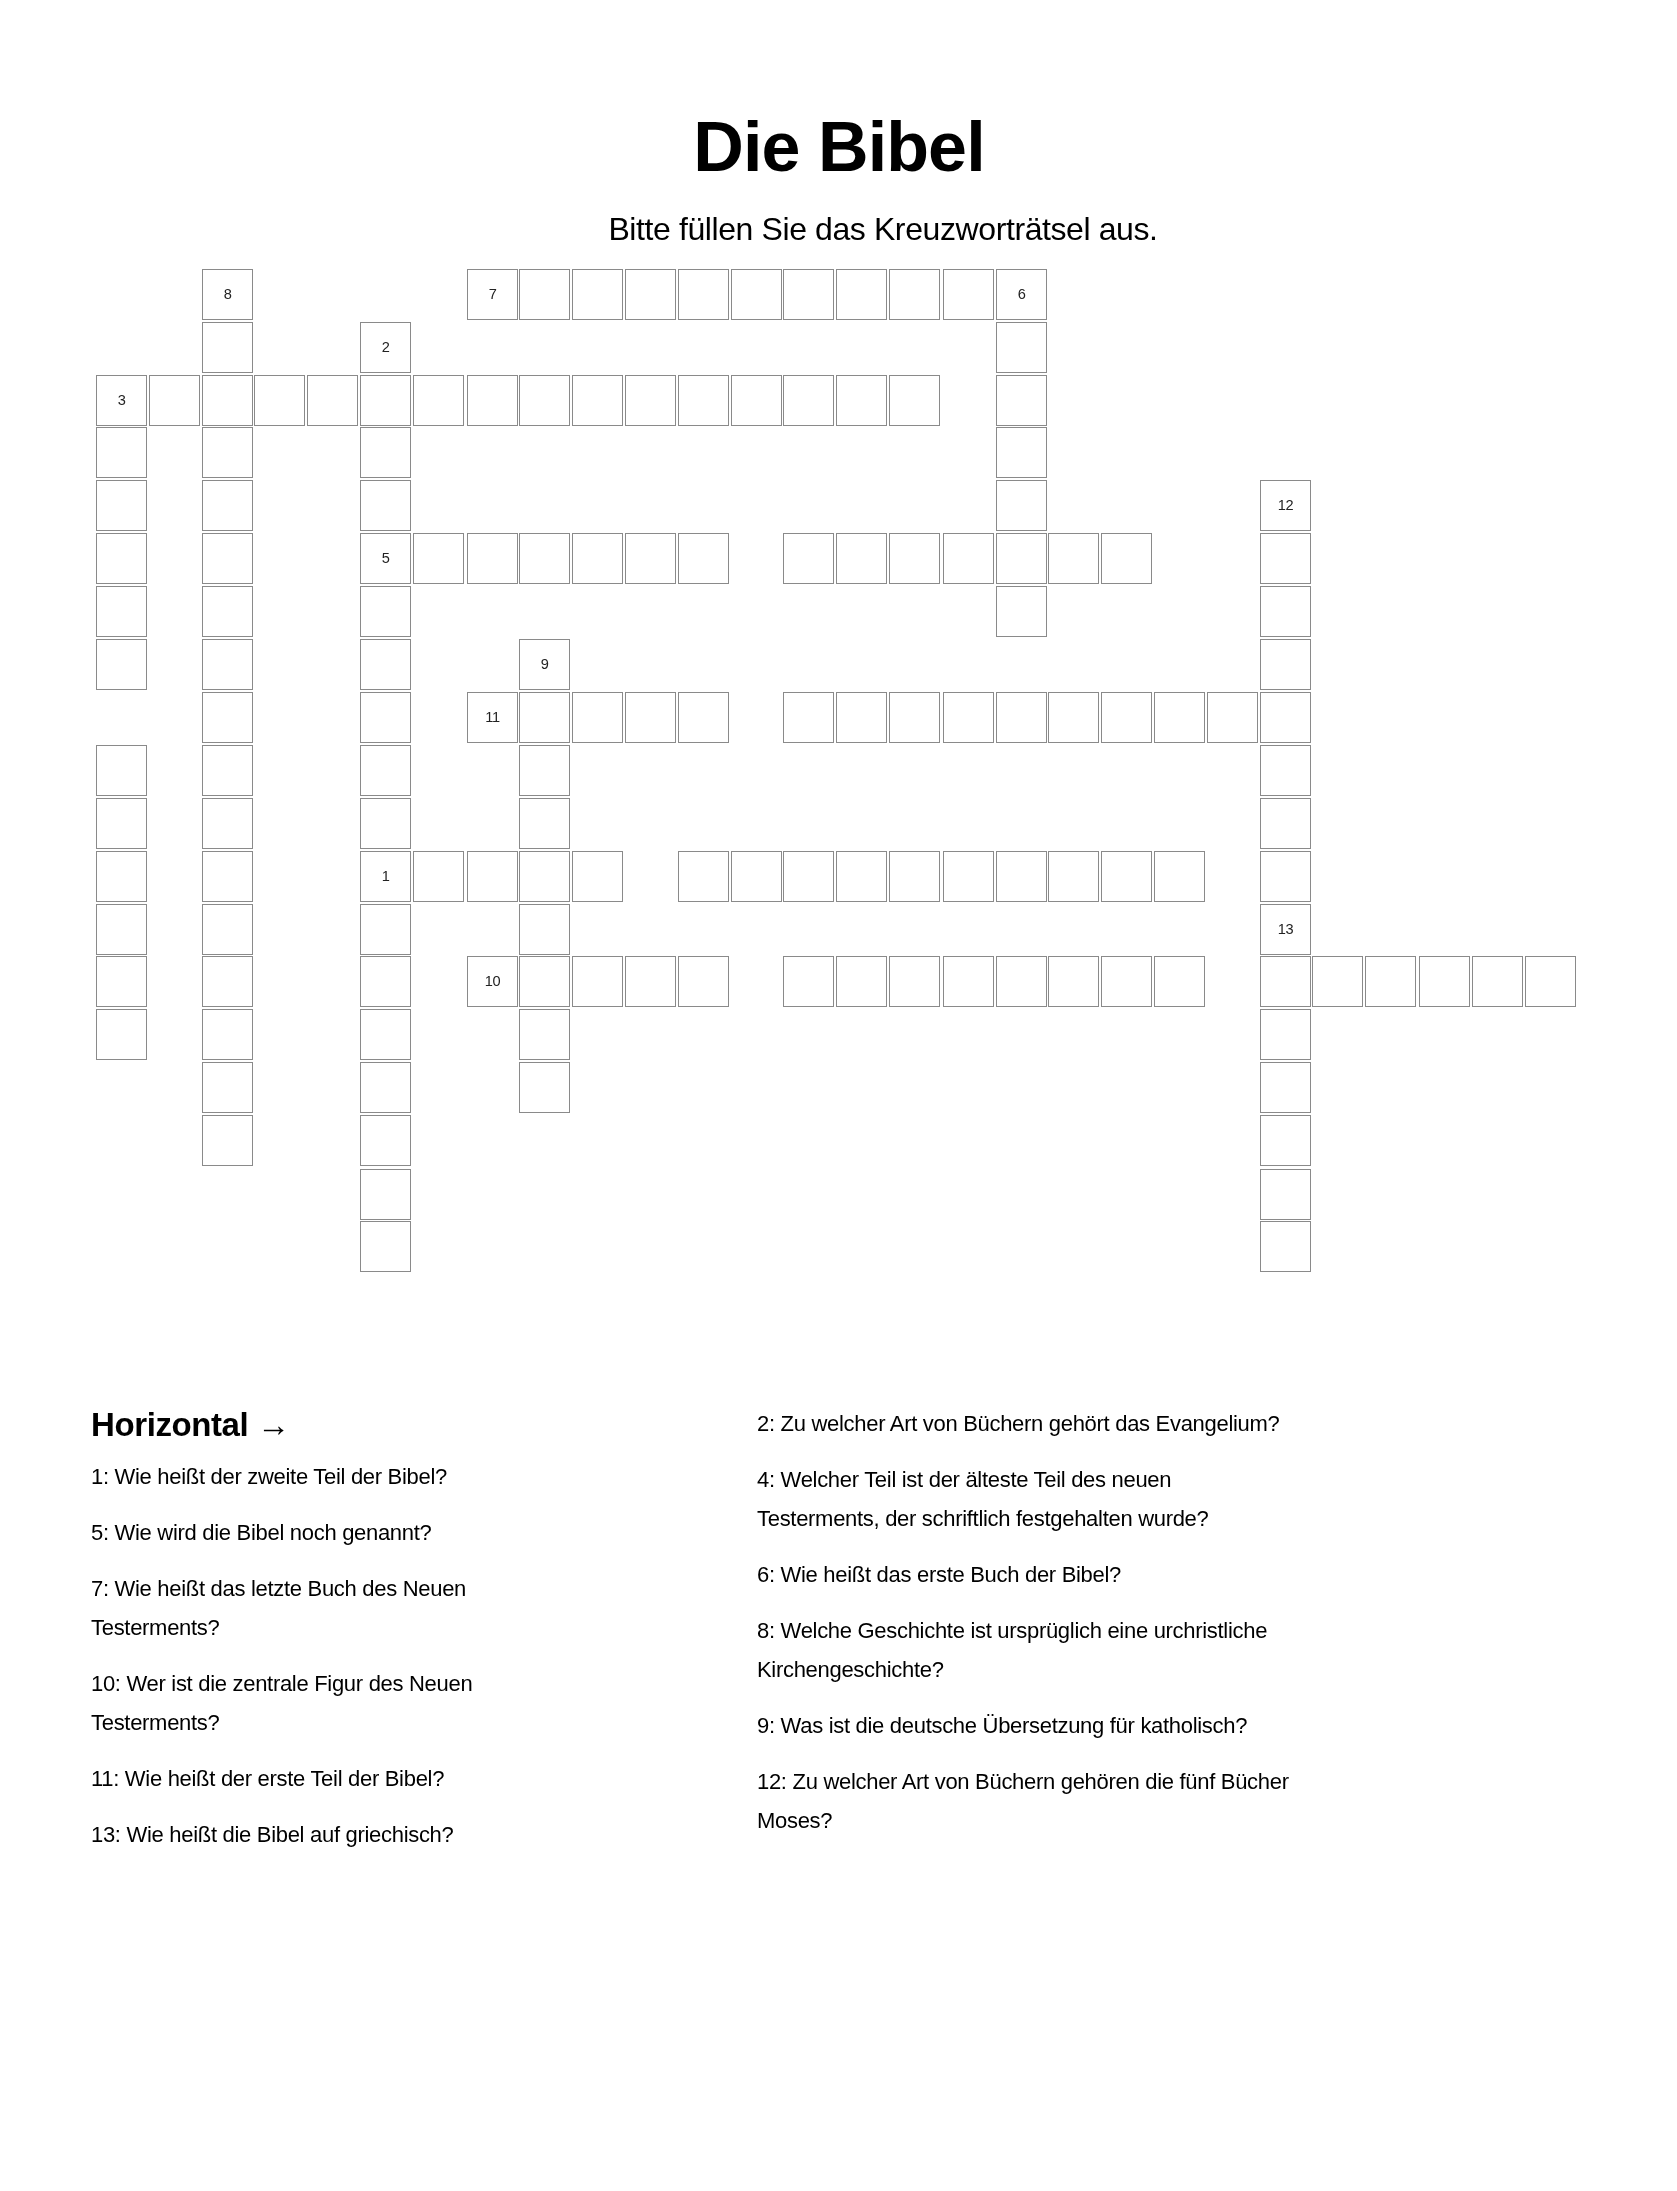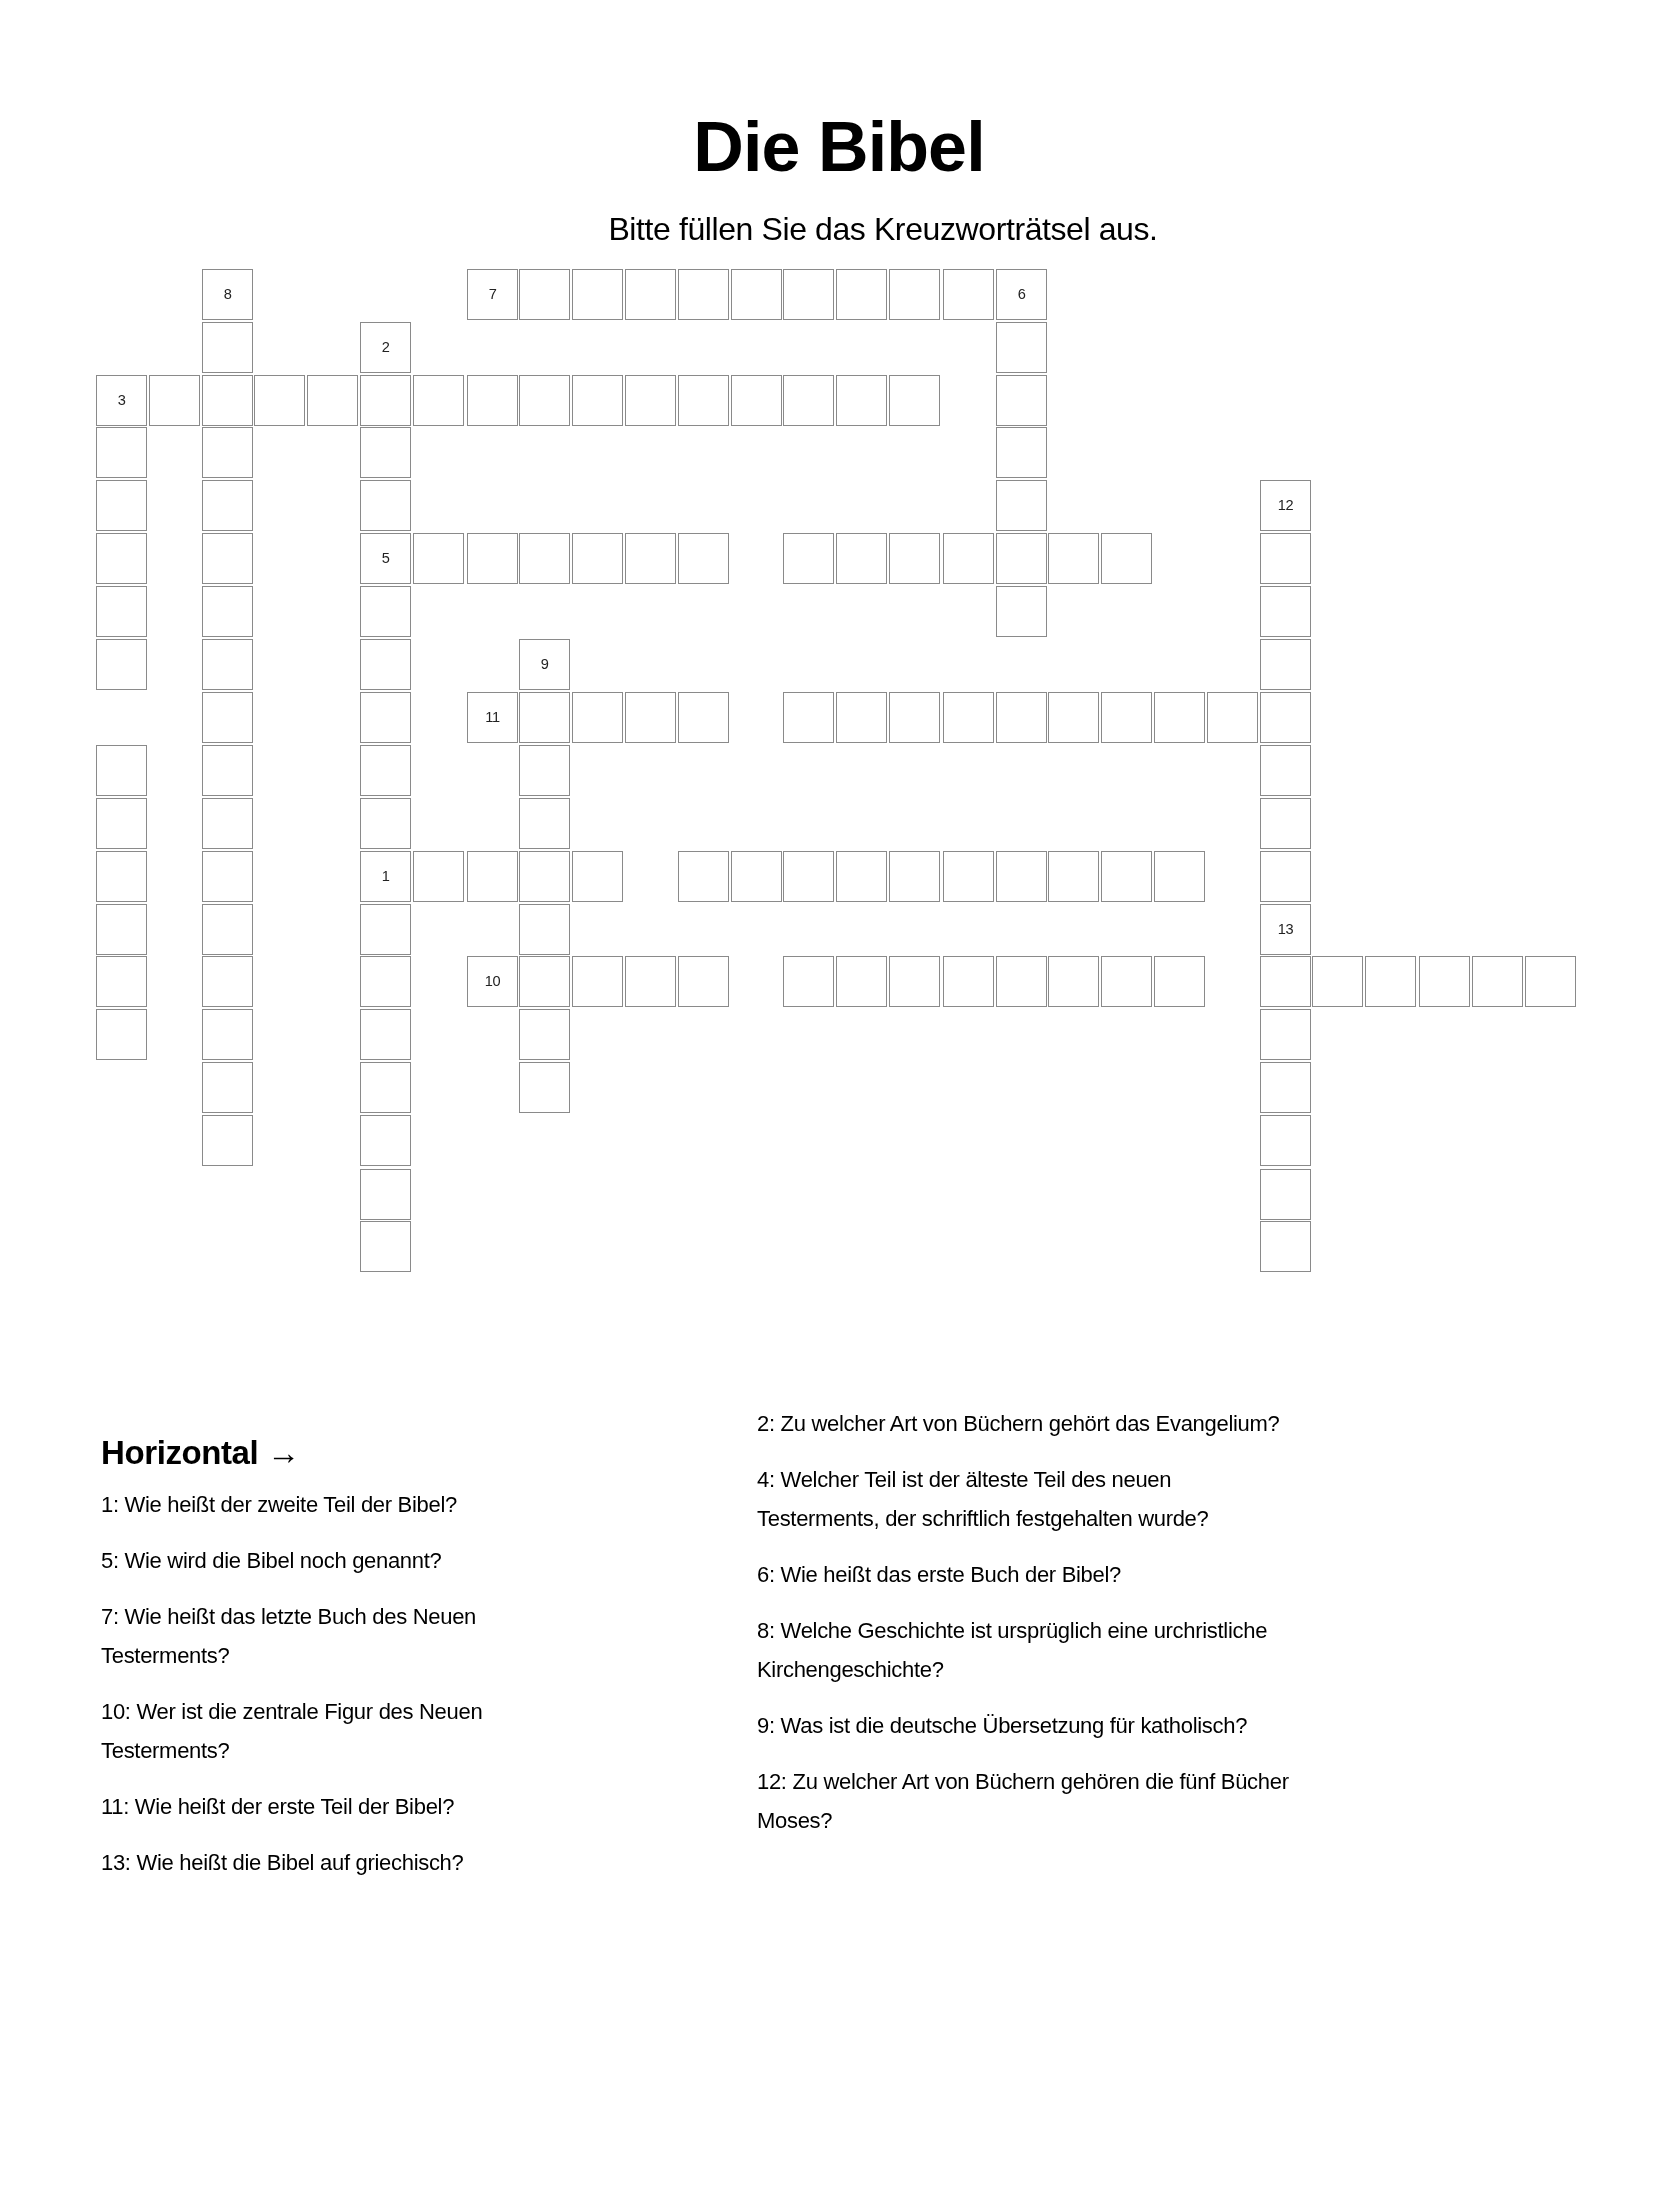--- a/index.html
+++ b/index.html
@@ -55,21 +55,21 @@
   .cell .num{
     font-size:14.6px;
     color:#222;
     letter-spacing:-0.4px;
     line-height:14.6px;
   }
   .clues-col{
     position:absolute;
     top:1404px;
   }
-  .clues-left{ left:101px; width:659px;margin-top:28px; }
+  .clues-left{ left:91px; width:659px; }
   .clues-right{ left:757px; width:813px; }
   .clues-col h2{
     margin:0 0 12px 0;
     font-size:33px;
     line-height:41px;
     font-weight:bold;
     letter-spacing:-0.4px;
   }
   .clues-col p{
     margin:0 0 17px 0;

